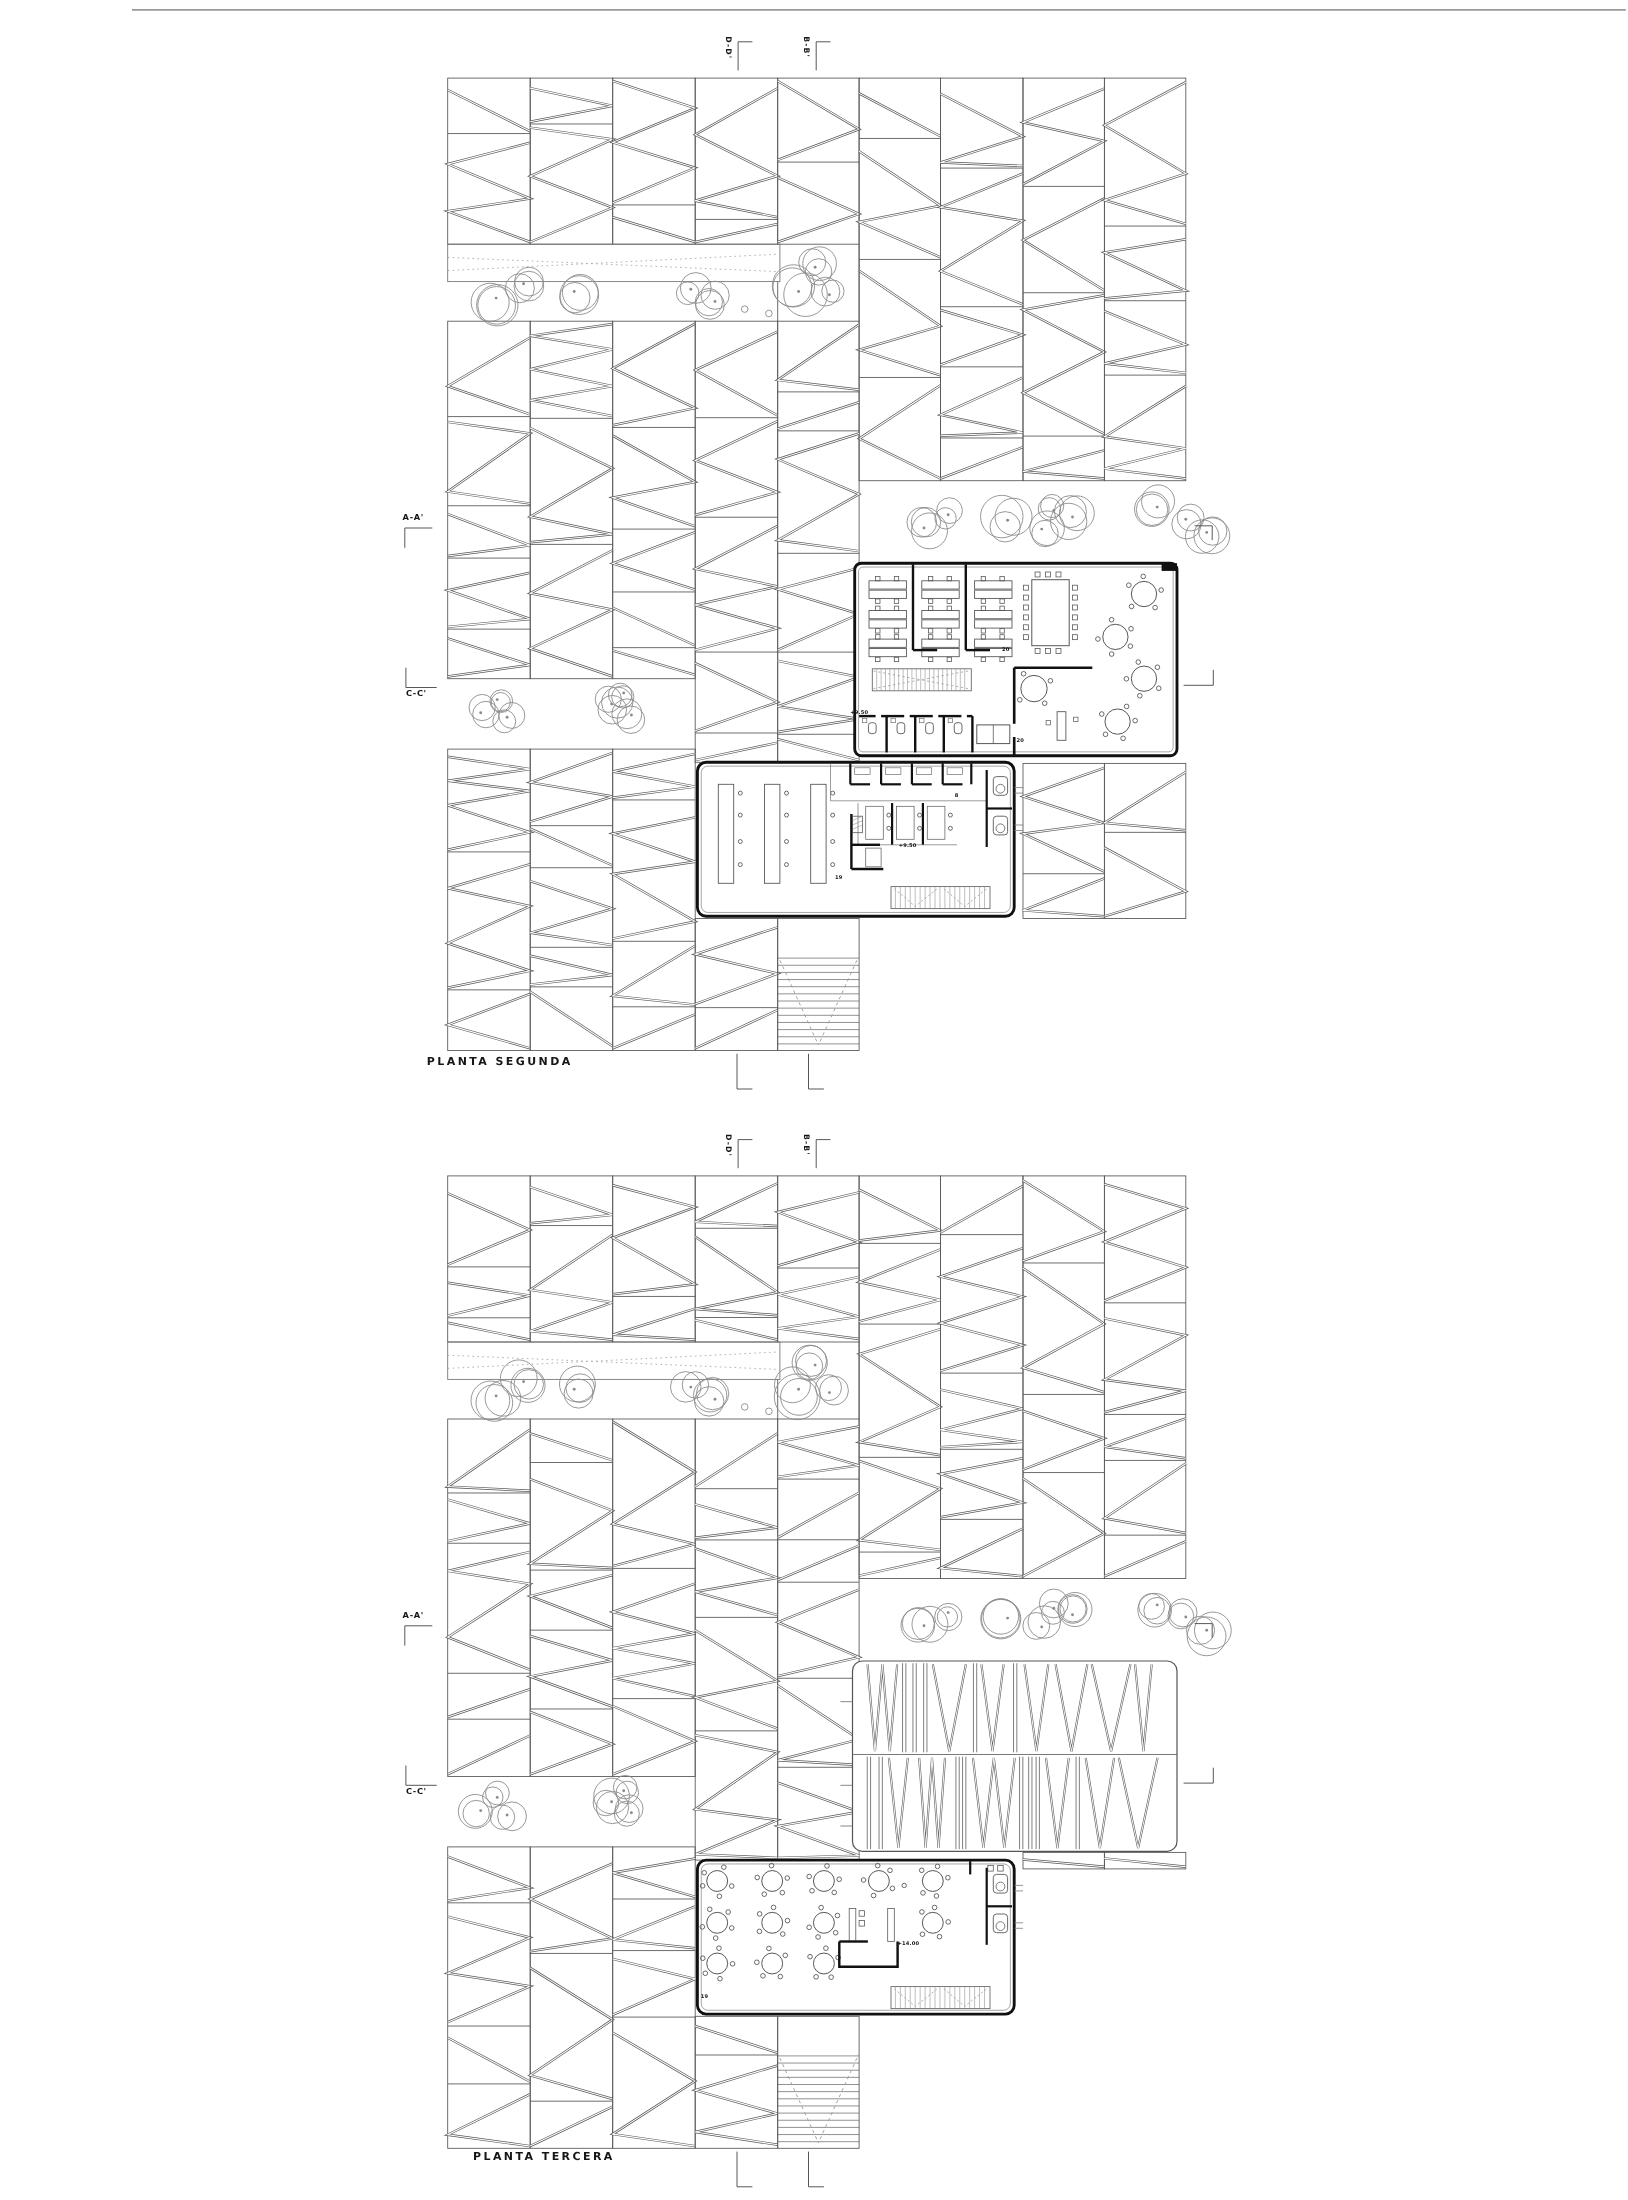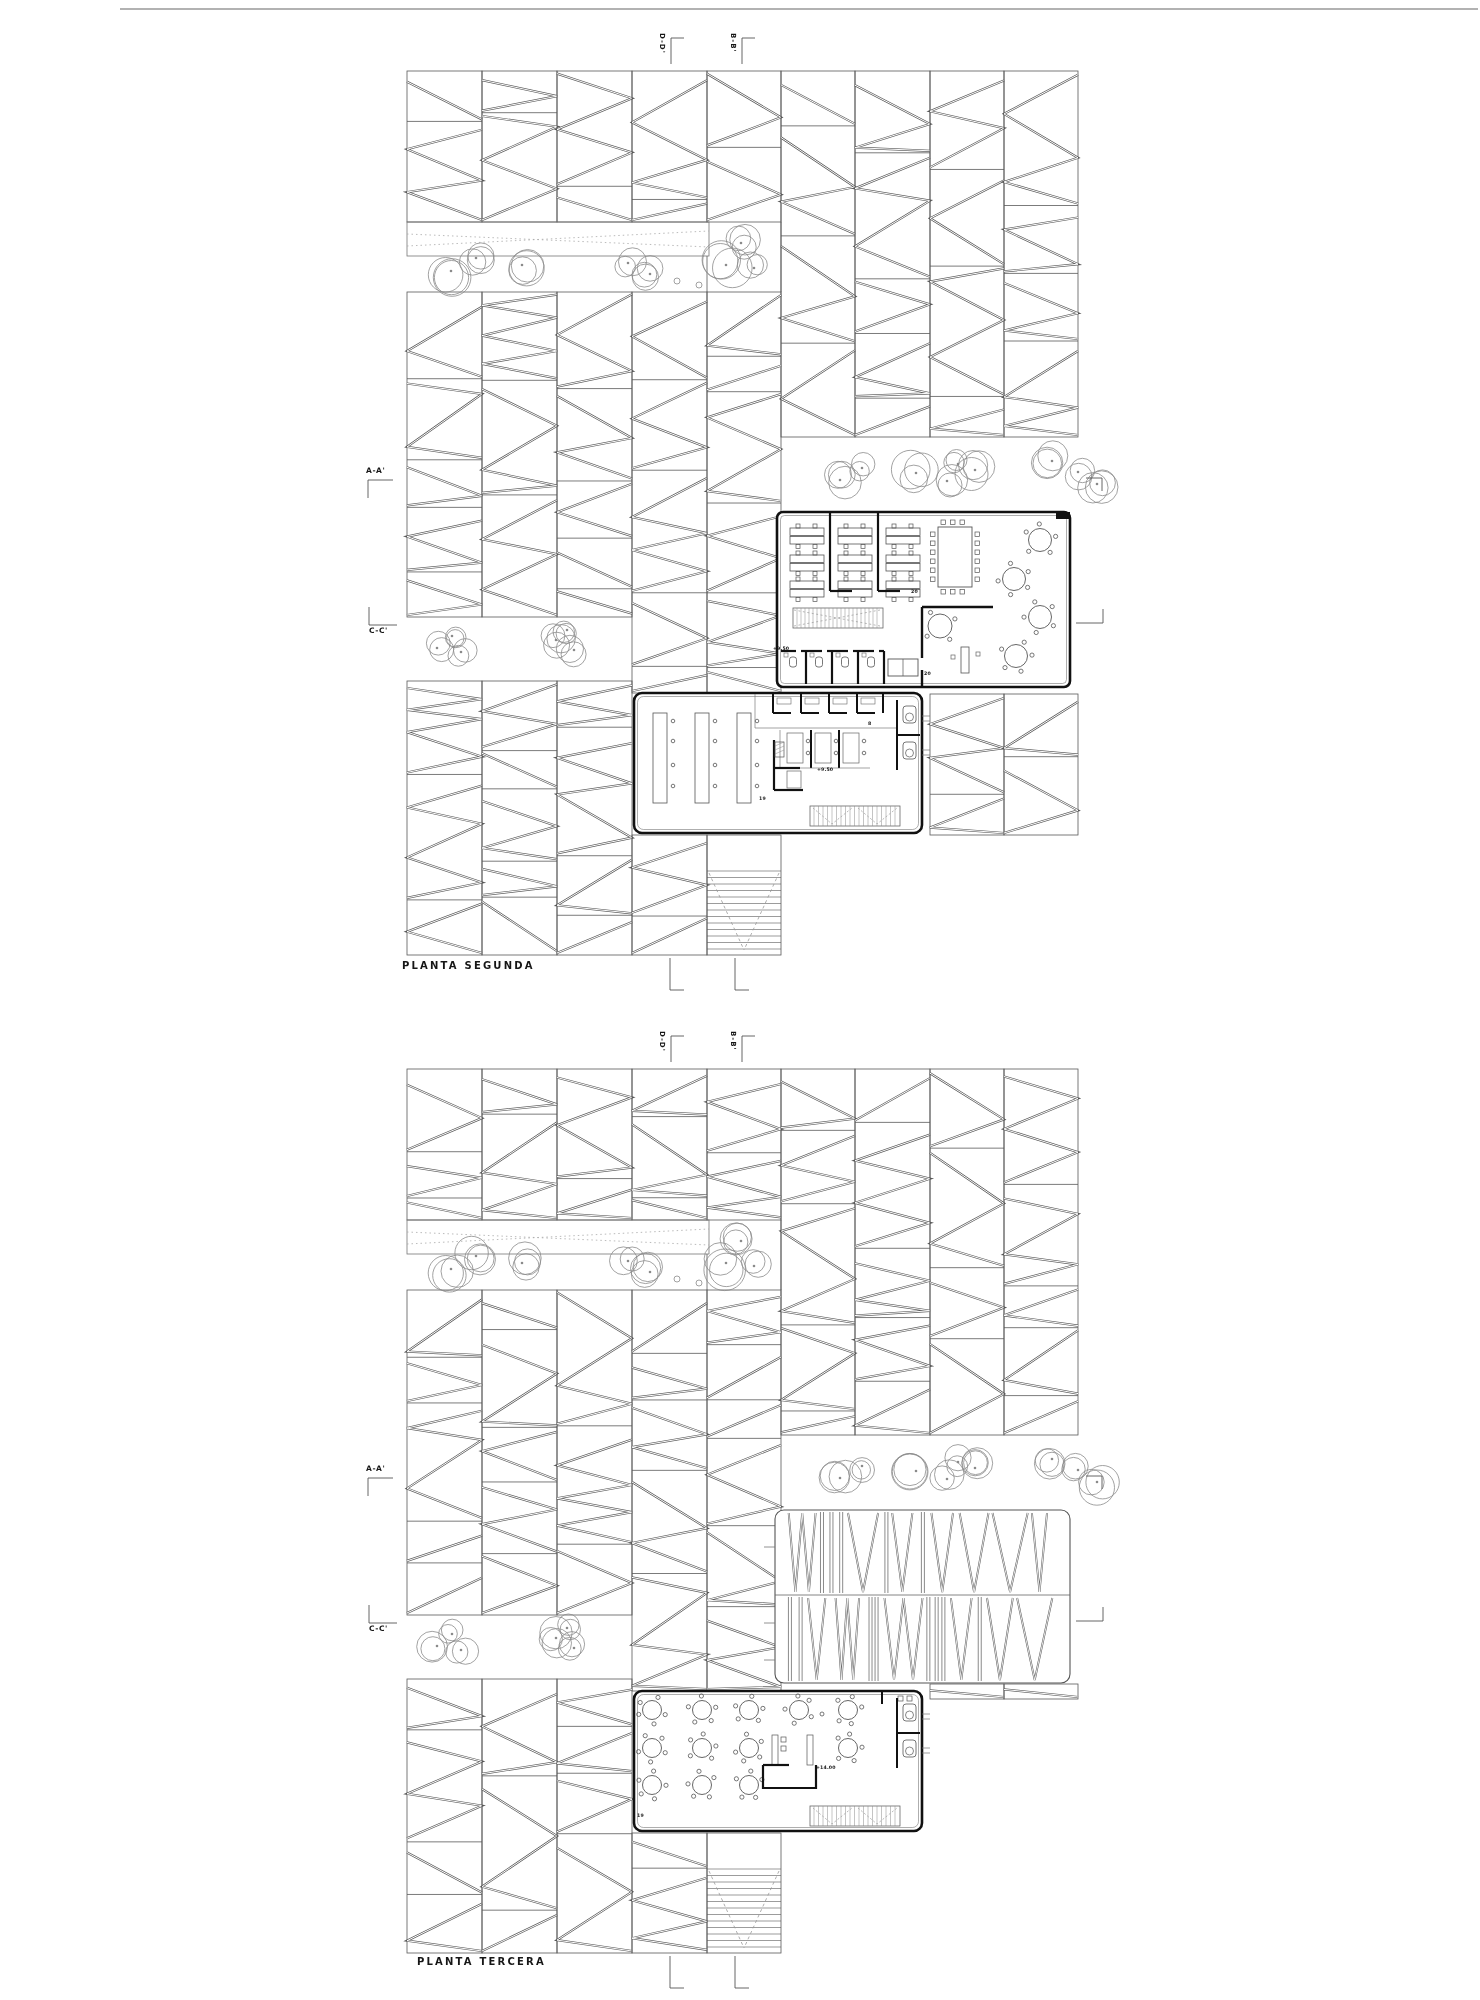--- a/index.html
+++ b/index.html
@@ -1075,32 +1075,32 @@
         <polyline points="369,607 369,625 397,625" fill="none" stroke="#555" stroke-width="0.9"></polyline>
         <polyline points="1076,623 1103,623 1103,609" fill="none" stroke="#555" stroke-width="0.9"></polyline>
         <polyline points="671,64 671,38 684,38" fill="none" stroke="#555" stroke-width="0.9"></polyline>
         <polyline points="742,64 742,38 755,38" fill="none" stroke="#555" stroke-width="0.9"></polyline>
         <polyline points="670,958 670,990 684,990" fill="none" stroke="#555" stroke-width="0.9"></polyline>
         <polyline points="735,958 735,990 749,990" fill="none" stroke="#555" stroke-width="0.9"></polyline>
       </g>
       <line x1="120" y1="9" x2="1478" y2="9" stroke="#999" stroke-width="1.6"></line>
     </svg>
 
-  <div class="lbl title" style="left:402px;top:961px">PLANTA SEGUNDA</div>
+  <div class="lbl title" style="left:388px;top:961px">PLANTA SEGUNDA</div>
   <div class="lbl sec" style="left:366px;top:467px">A-A'</div>
   <div class="lbl sec" style="left:369px;top:627px">C-C'</div>
   <div class="lbl vert" style="left:658px;top:33px">D-D'</div>
   <div class="lbl vert" style="left:729px;top:33px">B-B'</div>
   <div class="lbl tiny" style="left:773px;top:646px">+9.50</div>
   <div class="lbl tiny" style="left:817px;top:767px">+9.50</div>
   <div class="lbl tiny" style="left:911px;top:589px">20</div>
   <div class="lbl tiny" style="left:924px;top:671px">20</div>
   <div class="lbl tiny" style="left:759px;top:796px">19</div>
   <div class="lbl tiny" style="left:868px;top:721px">8</div>
 
-  <div class="lbl title" style="left:417px;top:1957px">PLANTA TERCERA</div>
+  <div class="lbl title" style="left:430px;top:1957px">PLANTA TERCERA</div>
   <div class="lbl sec" style="left:366px;top:1465px">A-A'</div>
   <div class="lbl sec" style="left:369px;top:1625px">C-C'</div>
   <div class="lbl vert" style="left:658px;top:1031px">D-D'</div>
   <div class="lbl vert" style="left:729px;top:1031px">B-B'</div>
   <div class="lbl tiny" style="left:816px;top:1765px">+14.00</div>
   <div class="lbl tiny" style="left:637px;top:1813px">19</div>
 </div>
 
 </body></html>

